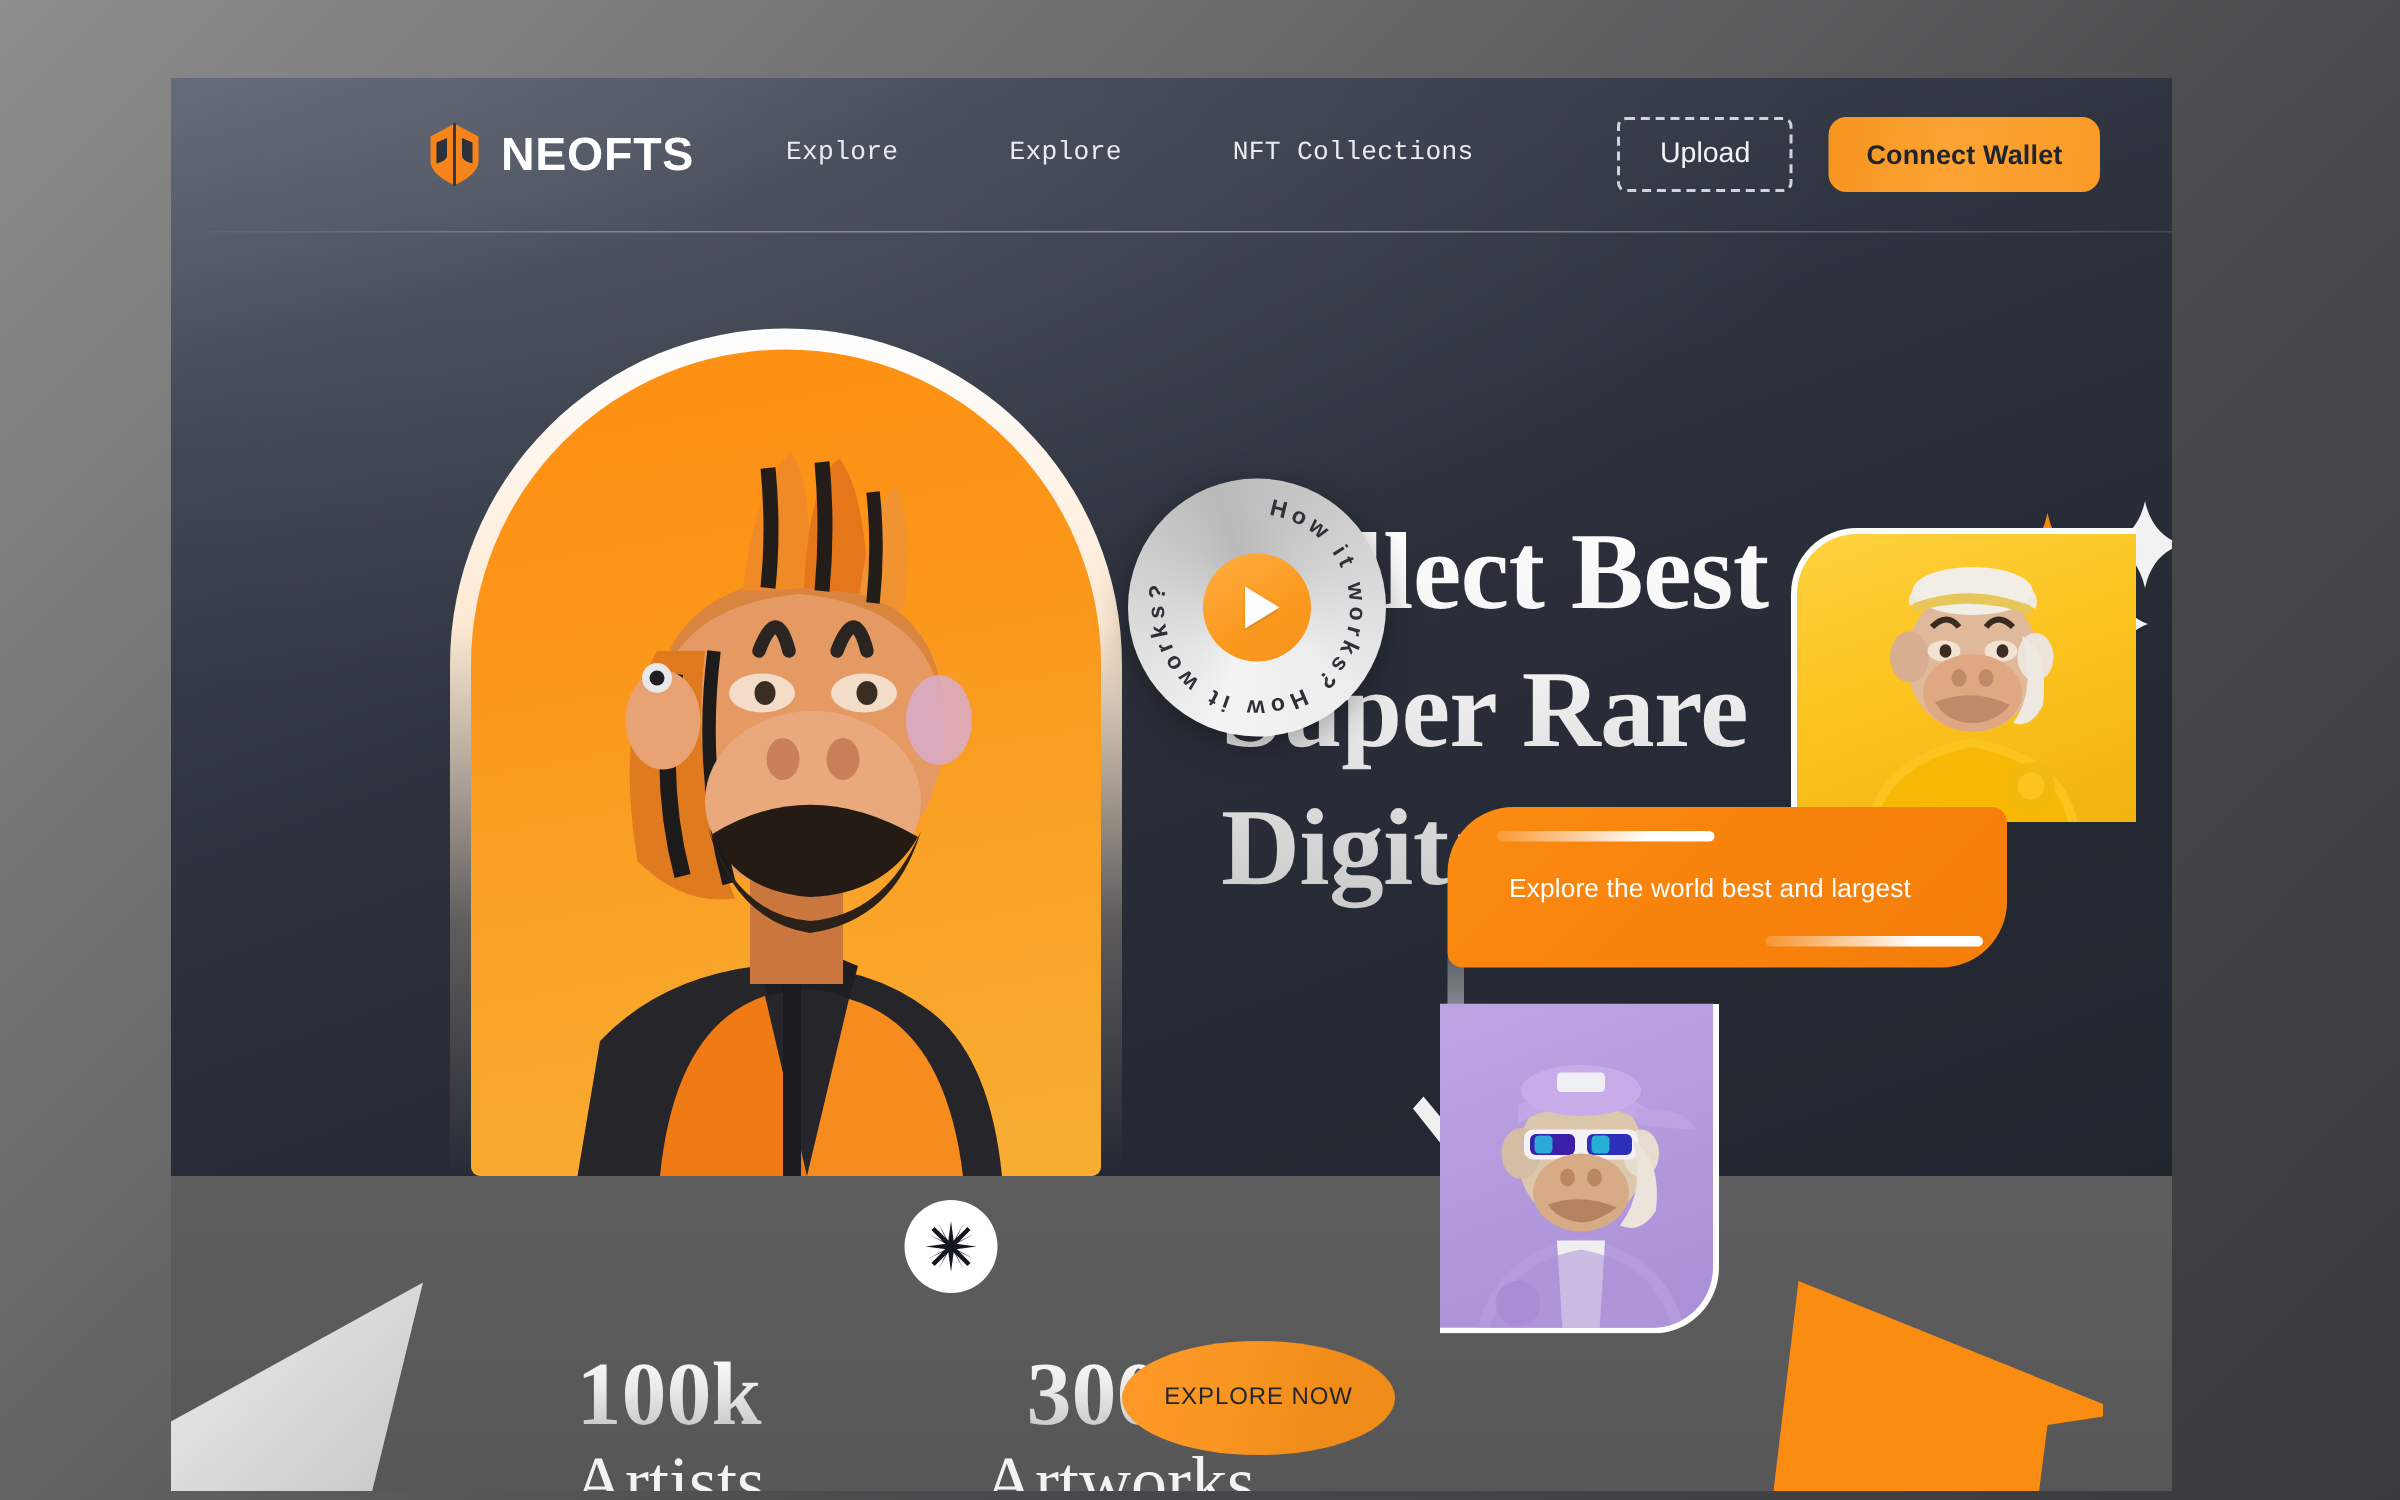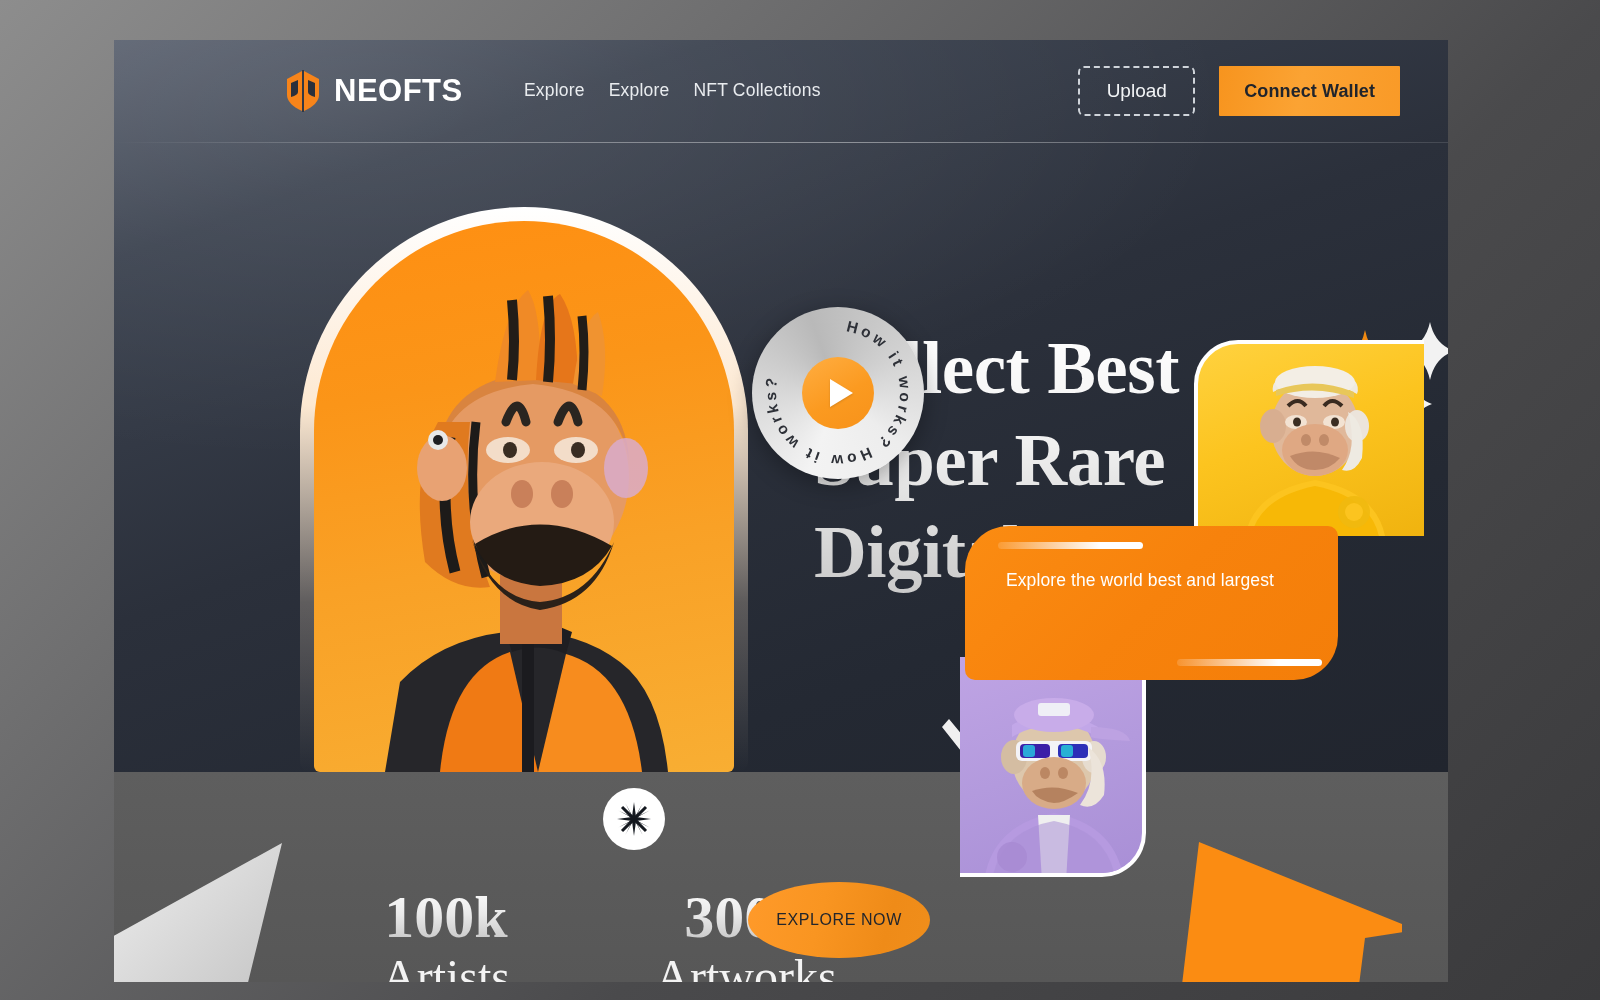--- a/index.html
+++ b/index.html
@@ -5,21 +5,21 @@
   * { margin:0; padding:0; box-sizing:border-box; }
   html,body { width:1600px; height:1000px; overflow:hidden; }
   body {
     font-family:"Liberation Sans", sans-serif;
     background:linear-gradient(135deg,#8d8d8d 0%,#6f6f70 28%,#4a4a4c 62%,#3a3a3c 100%);
   }
   .frame { position:absolute; inset:0; }
 
   
   .page {
-    position:absolute; left:114px; top:40px; width:1334px; height:942px;
+    position:absolute; left:114px; top:52px; width:1334px; height:942px;
     overflow:hidden;
   }
   .hero-bg {
     position:absolute; left:0; top:0; width:100%; height:732px;
     background:linear-gradient(160deg,#5b6270 0%,#3c4350 18%,#2b303b 48%,#242933 75%,#21252e 100%);
   }
   .hero-bg:after{
     content:""; position:absolute; inset:0;
     background:radial-gradient(120% 90% at 18% 8%, rgba(255,255,255,.09) 0%, rgba(255,255,255,0) 55%);
   }
@@ -29,31 +29,31 @@
   }
 
   
   .nav { position:absolute; left:0; top:0; width:100%; height:102px; z-index:40; }
   .nav-divider{ position:absolute; left:0; top:102px; width:100%; height:1px;
     background:linear-gradient(90deg,rgba(255,255,255,0) 0%,rgba(255,255,255,.30) 22%,rgba(255,255,255,.42) 55%,rgba(255,255,255,.12) 100%); }
   .brand { position:absolute; left:171px; top:30px; display:flex; align-items:center; gap:13px; }
   .brand-mark { width:36px; height:42px; display:block; }
   .brand-name { color:#fff; font-size:31px; font-weight:700; letter-spacing:.5px; }
 
-  .nav-links { position:absolute; left:410px; top:40px; display:flex; gap:24px; }
+  .nav-links { position:absolute; left:410px; top:40px; display:flex; gap:74px;font-family:Liberation Mono, monospace; }
   .nav-link { color:#e9ecef; font-size:17.5px; letter-spacing:.2px; cursor:pointer; }
 
   .nav-actions { position:absolute; right:48px; top:26px; display:flex; align-items:center; gap:24px; }
   .btn-upload {
     width:117px; height:50px; border:2px dashed #cfd4da; border-radius:6px;
     color:#f2f4f6; font-size:19px; display:flex; align-items:center; justify-content:center;
     background:transparent; cursor:pointer;
   }
   .btn-wallet {
-    height:50px; padding:0 25px; border-radius:1px; border:none; cursor:pointer;
+    height:50px; padding:0 25px; border-radius:12px; border:none; cursor:pointer;
     background:linear-gradient(100deg,#f7941e 0%,#fba333 45%,#f99a27 100%);
     color:#20242c; font-size:18px; font-weight:700; letter-spacing:.1px;
     display:flex; align-items:center; justify-content:center;
   }
 
   
   .arch-wrap{ position:absolute; left:186px; top:167px; width:448px; height:565px; }
   .arch-outer{
     position:absolute; inset:0; border-radius:224px 224px 10px 10px;
     background:linear-gradient(180deg,#ffffff 0%,#fde9d2 35%,rgba(255,230,200,.25) 70%, rgba(255,220,190,0) 100%);
@@ -114,21 +114,21 @@
   .card-purple{
     position:absolute; left:846px; top:617px; width:186px; height:220px; overflow:hidden;
     border-radius:0 0 44px 0;
     background:linear-gradient(160deg,#bfa4e4 0%,#b39add 50%,#a98fd6 100%);
     border-right:4px solid #fff; border-bottom:4px solid #fff;
   }
   .ape-yellow{ position:absolute; left:22px; bottom:-6px; width:190px; height:190px; }
   .ape-purple{ position:absolute; left:6px; bottom:-8px; width:178px; height:210px; }
 
   .promo-card{
-    position:absolute; left:851px; top:486px; width:373px; height:154px;
+    position:absolute; left:851px; top:486px; width:373px; height:107px;
     background:linear-gradient(135deg,#fb8c12 0%,#f7820c 50%,#f47e09 100%);
     border-radius:44px 10px 44px 10px; overflow:hidden; z-index:20;
   }
   .promo-text{
     position:absolute; left:41px; top:40px; width:312px;
     color:#fff; font-size:17.5px; line-height:28px; letter-spacing:.1px;
   }
   .bar-tl{ position:absolute; left:33px; top:16px; width:145px; height:7px; border-radius:4px;
     background:linear-gradient(90deg,rgba(255,255,255,.15) 0%,#ffffff 70%,#ffffff 100%); }
   .bar-br{ position:absolute; right:16px; bottom:14px; width:145px; height:7px; border-radius:4px;

